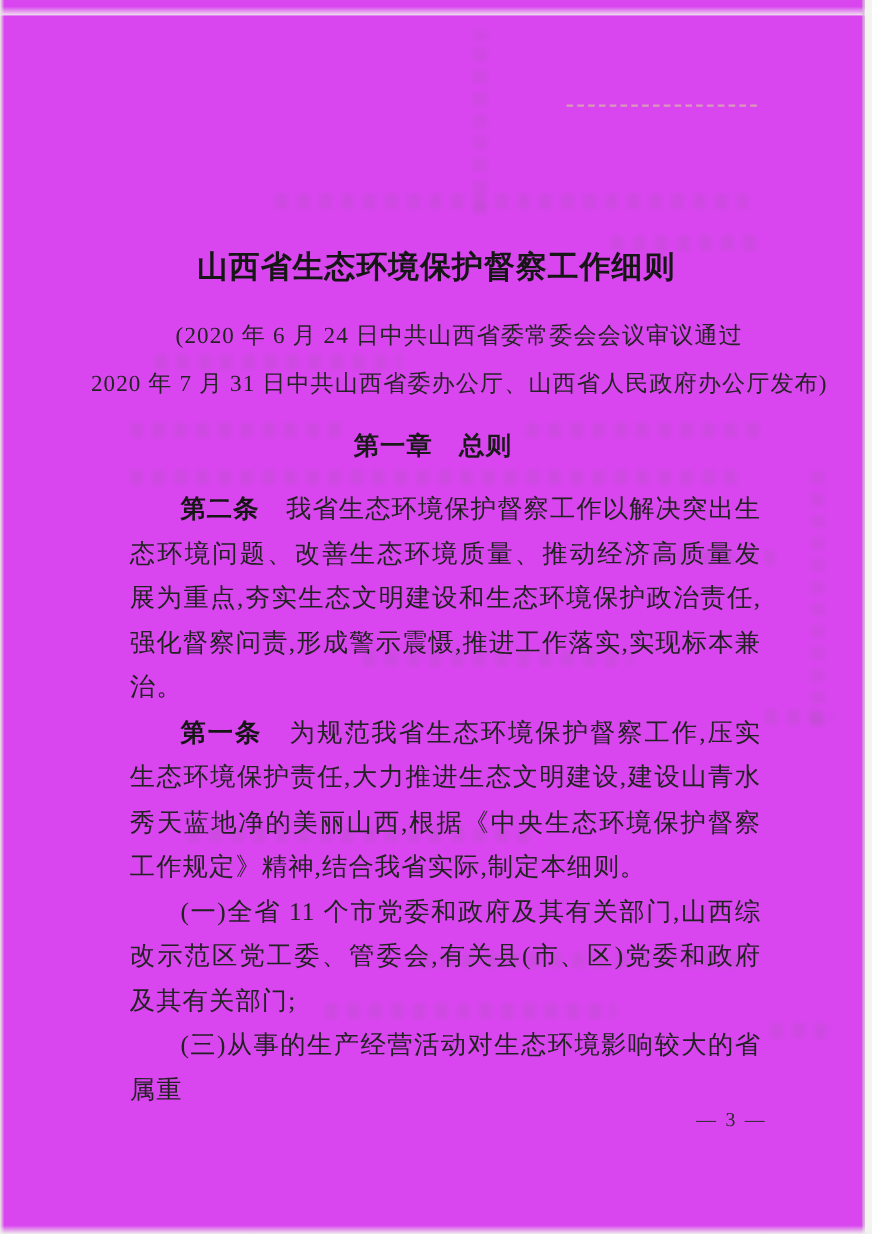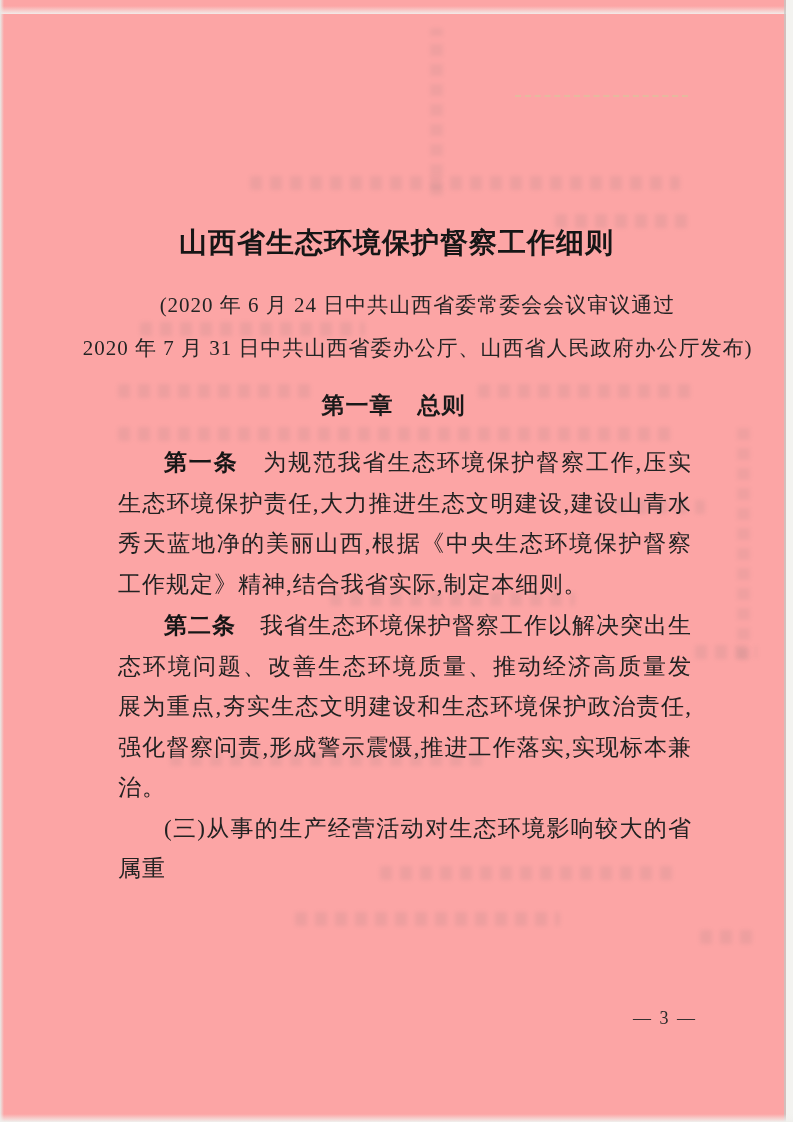--- a/index.html
+++ b/index.html
@@ -1,19 +1,19 @@
 <!DOCTYPE html>
 <html><head>
 <meta charset="utf-8">
 <style>
   html,body{margin:0;padding:0;background:#ffffff;}
   .page{
     position:relative;
     width:793px;height:1122px;
-    background:#fca5a5;
+    background:#d946ef;
     overflow:hidden;
     font-family:"Liberation Serif","DejaVu Serif",serif;
     color:#1e1e1e;
   }
   
   .edge-left{position:absolute;left:0;top:0;width:4px;height:100%;
     background:linear-gradient(90deg,#e9e9e6,rgba(233,233,230,0));}
   .edge-right-line{position:absolute;left:784px;top:0;width:2px;height:100%;
     background:#c7c7c4;opacity:.75;}
   .edge-right-strip{position:absolute;left:786px;top:0;width:7px;height:100%;
@@ -98,19 +98,20 @@
   <div class="ghost v" style="left:430px;top:28px;height:168px"></div>
 
   <div class="doc-title">山西省生态环境保护督察工作细则</div>
 
   <div class="subtitle subtitle-1">(2020 年 6 月 24 日中共山西省委常委会会议审议通过</div>
   <div class="subtitle subtitle-2">2020 年 7 月 31 日中共山西省委办公厅、山西省人民政府办公厅发布)</div>
 
   <div class="chapter">第一章　总则</div>
 
   <div class="body-text">
+      <p class="para"><span class="lead">第二条</span><span>　我省生态环境保护督察工作以解决突出生态环境问题、改善生态环境质量、推动经济高质量发展为重点,夯实生态文明建设和生态环境保护政治责任,强化督察问责,形成警示震慑,推进工作落实,实现标本兼治。</span></p>
       <p class="para"><span class="lead">第一条</span><span>　为规范我省生态环境保护督察工作,压实生态环境保护责任,大力推进生态文明建设,建设山青水秀天蓝地净的美丽山西,根据《中央生态环境保护督察工作规定》精神,结合我省实际,制定本细则。</span></p>
-      <p class="para"><span class="lead">第二条</span><span>　我省生态环境保护督察工作以解决突出生态环境问题、改善生态环境质量、推动经济高质量发展为重点,夯实生态文明建设和生态环境保护政治责任,强化督察问责,形成警示震慑,推进工作落实,实现标本兼治。</span></p>
+      <p class="para"><span>(一)全省 11 个市党委和政府及其有关部门,山西综改示范区党工委、管委会,有关县(市、区)党委和政府及其有关部门;</span></p>
       <p class="para"><span>(三)从事的生产经营活动对生态环境影响较大的省属重</span></p>
     </div>
 
   <div class="page-number">— 3 —</div>
 </div>
 
 </body></html>

